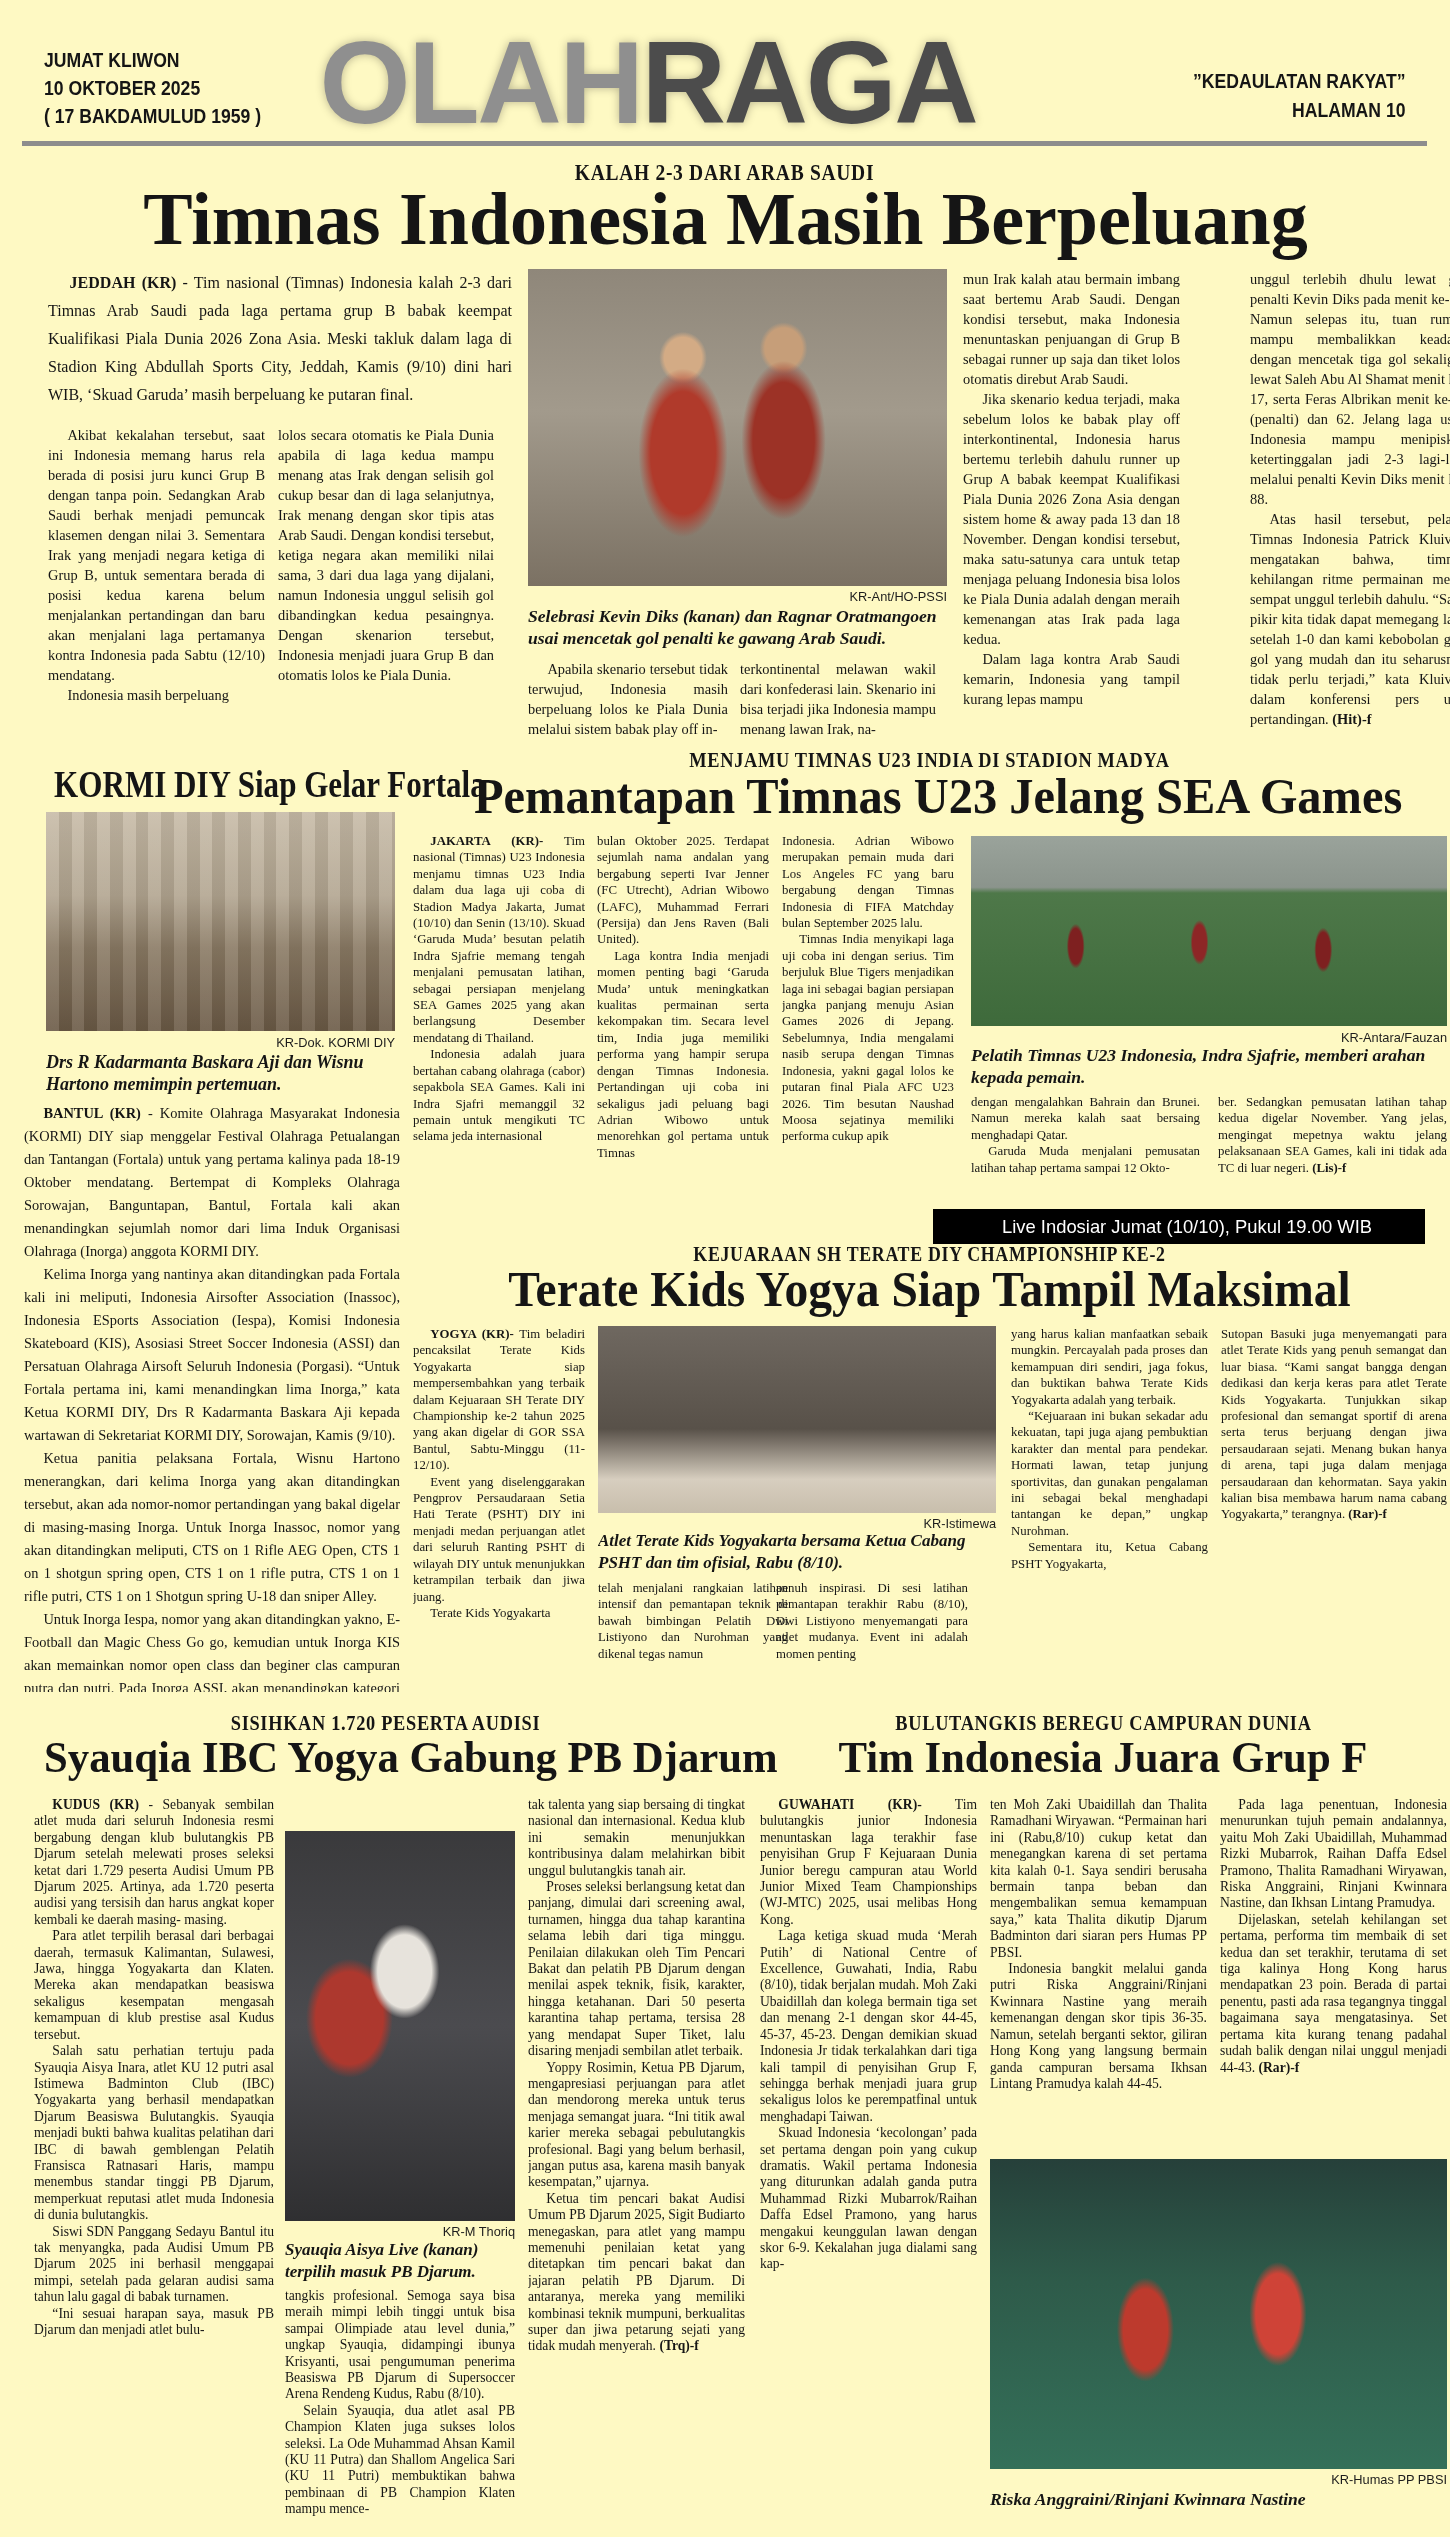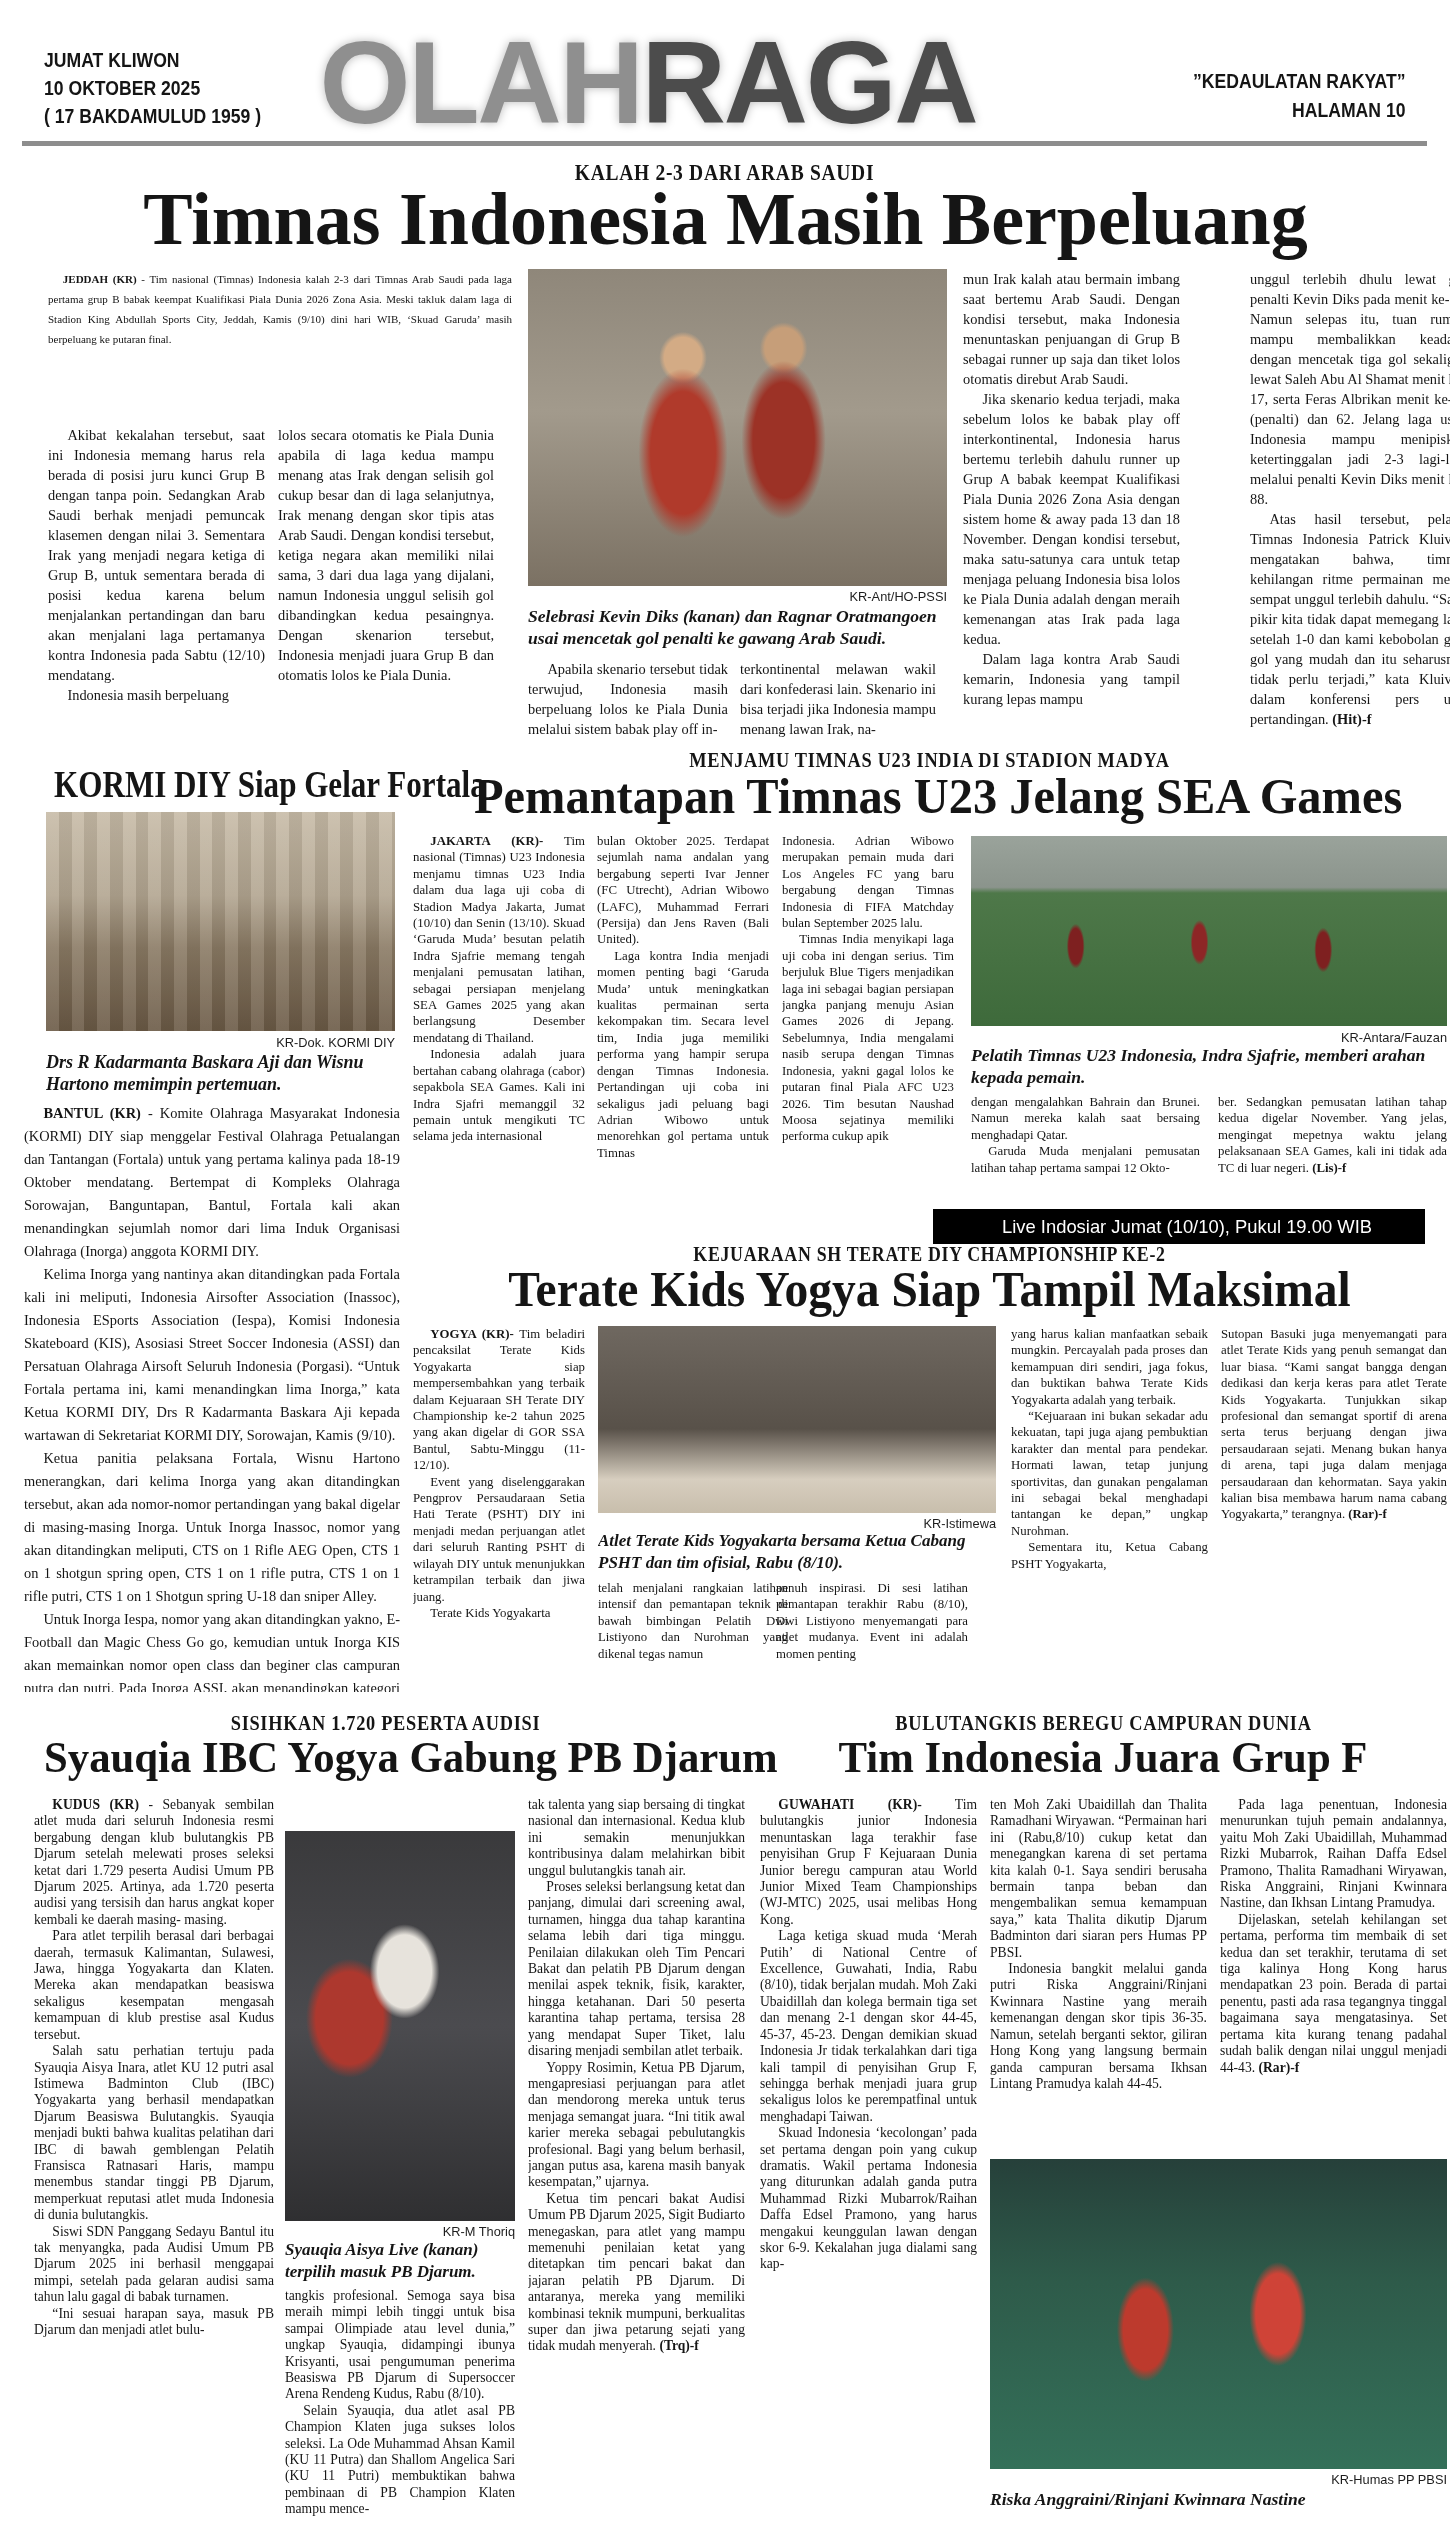--- a/index.html
+++ b/index.html
@@ -1,37 +1,37 @@
 <!DOCTYPE html>
 <html lang="id" style="font-size:12.8px"><head>
 <meta charset="utf-8">
 <style>
   html,body{margin:0;padding:0;background:#d8d8d4;}
-  .page{position:relative;width:1450px;height:2538px;background:#ffffff;overflow:hidden;
+  .page{position:relative;width:1450px;height:2538px;background:#fef9c3;overflow:hidden;
         font-family:"Liberation Serif",serif;color:#151515;}
   .abs{position:absolute;}
   
   .issue{font-family:"Liberation Sans",sans-serif;font-weight:bold;font-size:20px;line-height:28px;
          transform:scaleX(.88);transform-origin:left top;white-space:nowrap;}
   .brand{font-family:"Liberation Sans",sans-serif;font-weight:bold;font-size:20px;line-height:29px;
          text-align:right;transform:scaleX(.88);transform-origin:right top;white-space:nowrap;}
   .masthead{font-family:"Liberation Sans",sans-serif;font-weight:bold;font-size:117px;line-height:102px;
             letter-spacing:-2.4px;text-align:center;white-space:nowrap;
             text-shadow:0 0 9.6px rgba(0,0,0,.28);}
   .masthead .m1{color:#8f8f8f;} .masthead .m2{color:#4c4c4c;}
   .hrule{position:absolute;background:#8d8d8d;}
   
   .kicker{position:absolute;font-weight:bold;text-align:center;letter-spacing:0.8px;white-space:nowrap;
           transform:scaleX(.85);transform-origin:center top;}
   .headline{position:absolute;font-weight:bold;text-align:center;white-space:nowrap;
             transform-origin:center top;}
   .col{position:absolute;text-align:justify;overflow:hidden;}
   .col p{margin:0;text-indent:1.35em;}
   .col.cont p:first-child{text-indent:0;}
-  .lead{font-size:11px;line-height:20px;}
+  .lead{font-size:16px;line-height:28px;}
   .t-body{font-size:14.4px;line-height:20px;}
   .k-body{font-size:14.4px;line-height:23px;}
   .m-body{font-size:12.8px;line-height:16.4px;}
   .b-body{font-size:13.6px;line-height:16.4px;}
   .photo{position:absolute;overflow:hidden;}
   .credit{position:absolute;font-family:"Liberation Sans",sans-serif;font-size:12.8px;
           text-align:right;color:#1d1d1d;white-space:nowrap;}
   .caption{position:absolute;font-weight:bold;font-style:italic;overflow:hidden;}
   .livebar{position:absolute;background:#000;color:#fff;font-family:"Liberation Sans",sans-serif;
            font-size:18.4px;display:flex;align-items:center;justify-content:center;white-space:nowrap;}

